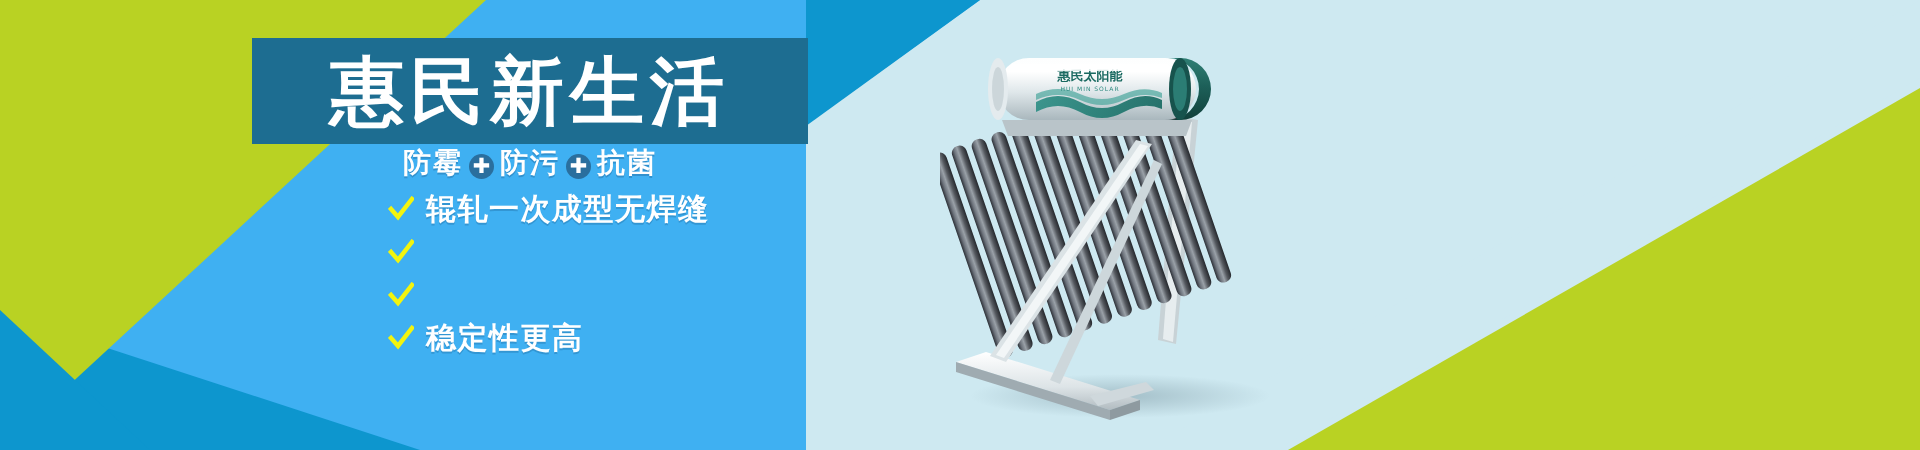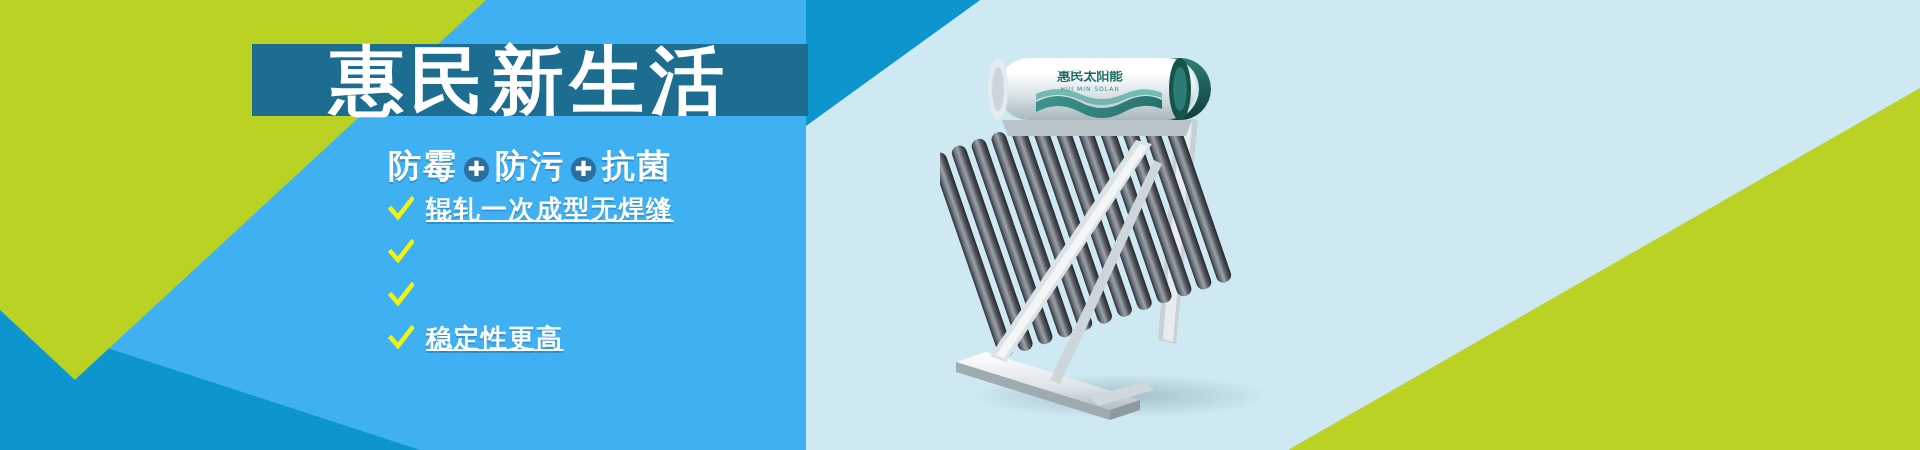--- a/index.html
+++ b/index.html
@@ -61,22 +61,22 @@
   .blue-notch{
     left:0;top:300px;width:470px;height:150px;
     background:#0d96ce;
     clip-path:polygon(0 10px, 150px 150px, 0 150px);
   }
 
   
   .content{position:absolute;left:0;top:0;width:980px;height:450px;}
 
   .title-box{
-    position:absolute;left:252px;top:44px;
-    width:556px;height:72px;
+    position:absolute;left:252px;top:38px;
+    width:556px;height:106px;
     background:#1d6d91;
     display:flex;align-items:center;justify-content:center;
   }
   .title-text{
     color:#ffffff;
     font-size:74px;
     font-weight:bold;
     letter-spacing:6px;
     line-height:1;
     white-space:nowrap;
@@ -84,21 +84,21 @@
   }
 
   .subtitle{
     position:absolute;left:252px;top:144px;width:556px;
     display:flex;align-items:center;justify-content:center;
     gap:6px;
     white-space:nowrap;
   }
   .sub-word{
     color:#ffffff;
-    font-size:33px;
+    font-size:28px;
     font-weight:bold;
     letter-spacing:2px;
     text-shadow:0 2px 0 rgba(24,90,140,.35);
     font-family:"DejaVu Sans","Liberation Sans",sans-serif;
   }
   .plus-badge{
     width:25px;height:25px;border-radius:50%;
     background:#2a6f9e;
     display:inline-flex;align-items:center;justify-content:center;
     color:#ffffff;font-size:21px;font-weight:bold;line-height:1;
@@ -113,27 +113,26 @@
     display:flex;align-items:center;
     height:34px;margin-bottom:9px;
   }
   .check{
     width:26px;height:26px;margin-right:12px;
     flex:0 0 auto;position:relative;
   }
   .check svg{display:block;}
   .feature-text{
     color:#ffffff;
-    font-size:26px;
+    font-size:30px;
     font-weight:bold;
     letter-spacing:1.5px;
     white-space:nowrap;
     text-shadow:0 2px 0 rgba(24,90,140,.30);
     font-family:"DejaVu Sans","Liberation Sans",sans-serif;
-    text-decoration:underline;
   }
 
   
   .product{
     position:absolute;left:940px;top:0;width:420px;height:400px;margin-top:44px;
   }
 </style>
 </head>
 <body>
 

